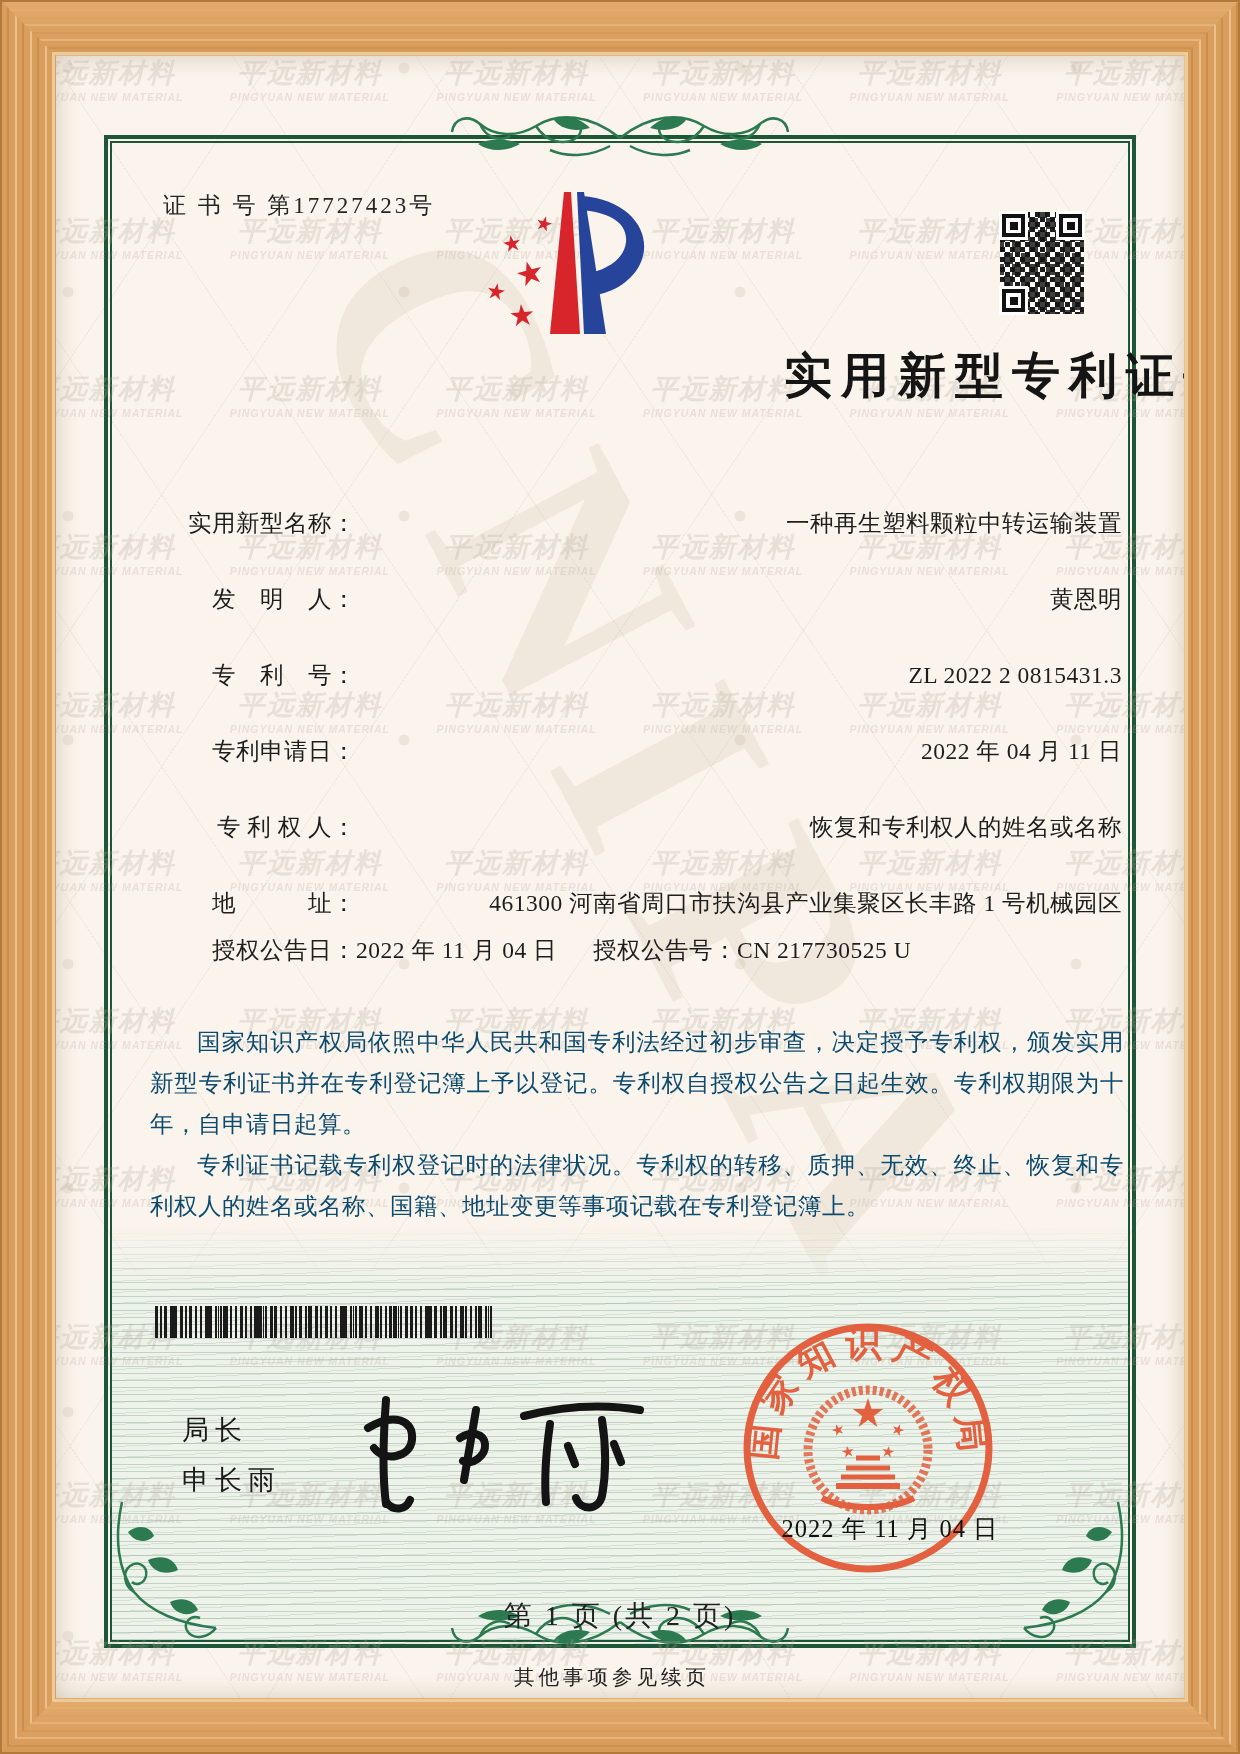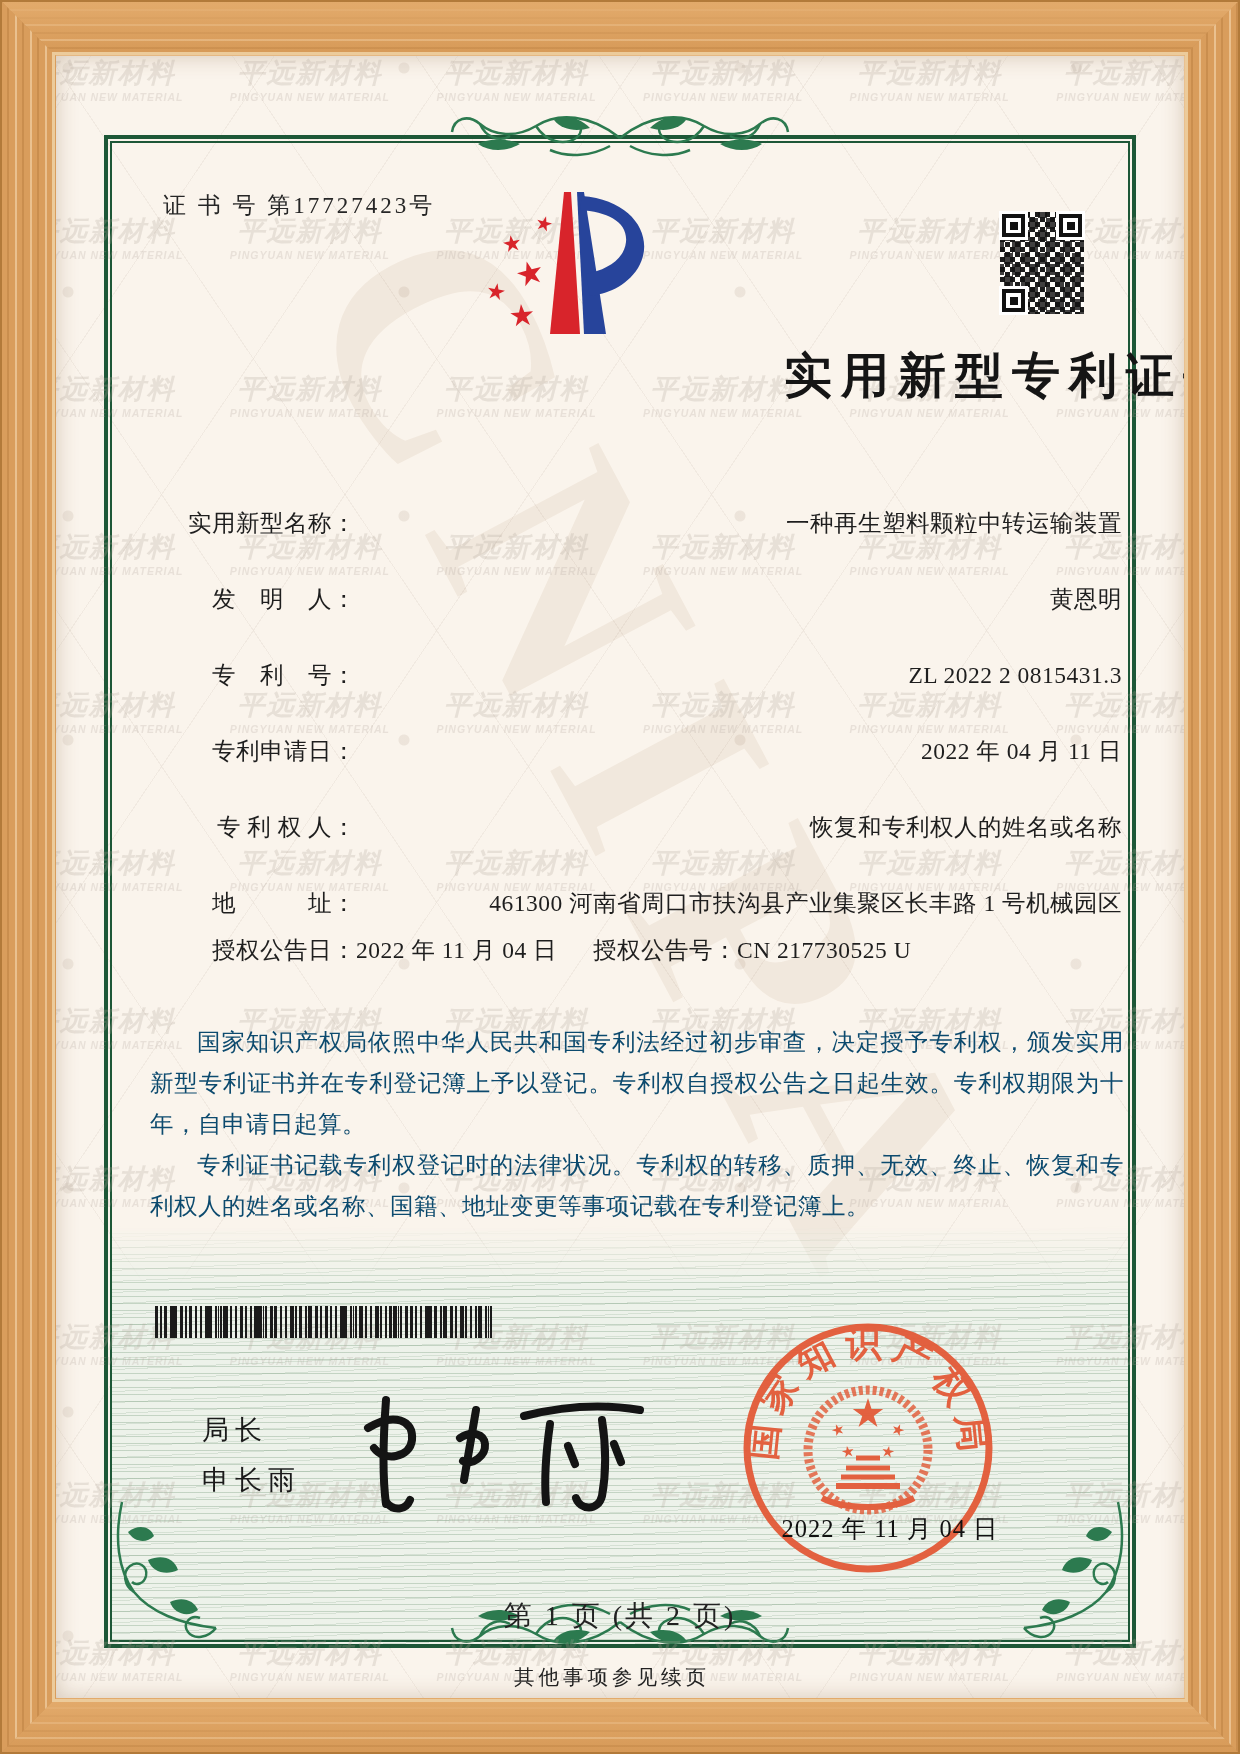--- a/index.html
+++ b/index.html
@@ -87,21 +87,21 @@
   .body p{margin:0;line-height:41px;text-align:justify;text-indent:2em;letter-spacing:.5px;}
 
   .barcode{position:absolute;left:155px;top:1306px;width:338px;height:32px;
      background-image:
        repeating-linear-gradient(90deg,#1a1a1a 0 2px,rgba(0,0,0,0) 2px 5px),
        repeating-linear-gradient(90deg,#1a1a1a 0 3px,rgba(0,0,0,0) 3px 17px),
        repeating-linear-gradient(90deg,#1a1a1a 0 1px,rgba(0,0,0,0) 1px 9px);}
 
   .signer{position:absolute;left:182px;top:1412px;
      font-family:"Liberation Sans","DejaVu Sans",sans-serif;font-size:27px;color:#1a1a1a;letter-spacing:6px;}
-  .signer div{margin-bottom:14px;margin-left:20px;}
+  .signer div{margin-bottom:14px;}
   .signature{position:absolute;left:352px;top:1382px;}
 
   .seal{position:absolute;left:736px;top:1316px;mix-blend-mode:multiply;opacity:.96;}
   .seal-date{position:absolute;left:770px;top:1512px;width:240px;text-align:center;
      font-size:24.5px;color:#111;letter-spacing:1px;z-index:5;}
 
   .page-num{position:absolute;left:0;right:0;top:1597px;text-align:center;
      font-size:28px;color:#222;letter-spacing:3px;}
   .foot-note{position:absolute;left:0;right:16px;top:1663px;text-align:center;
      font-size:20.5px;color:#222;letter-spacing:4px;z-index:4;}

